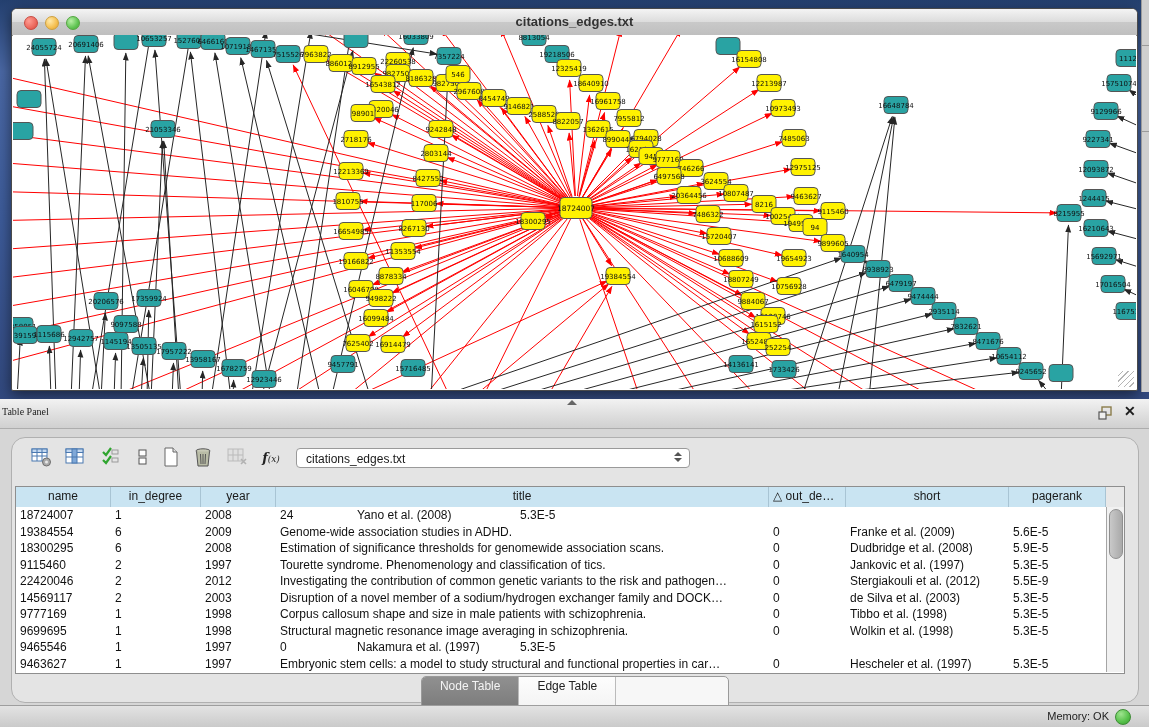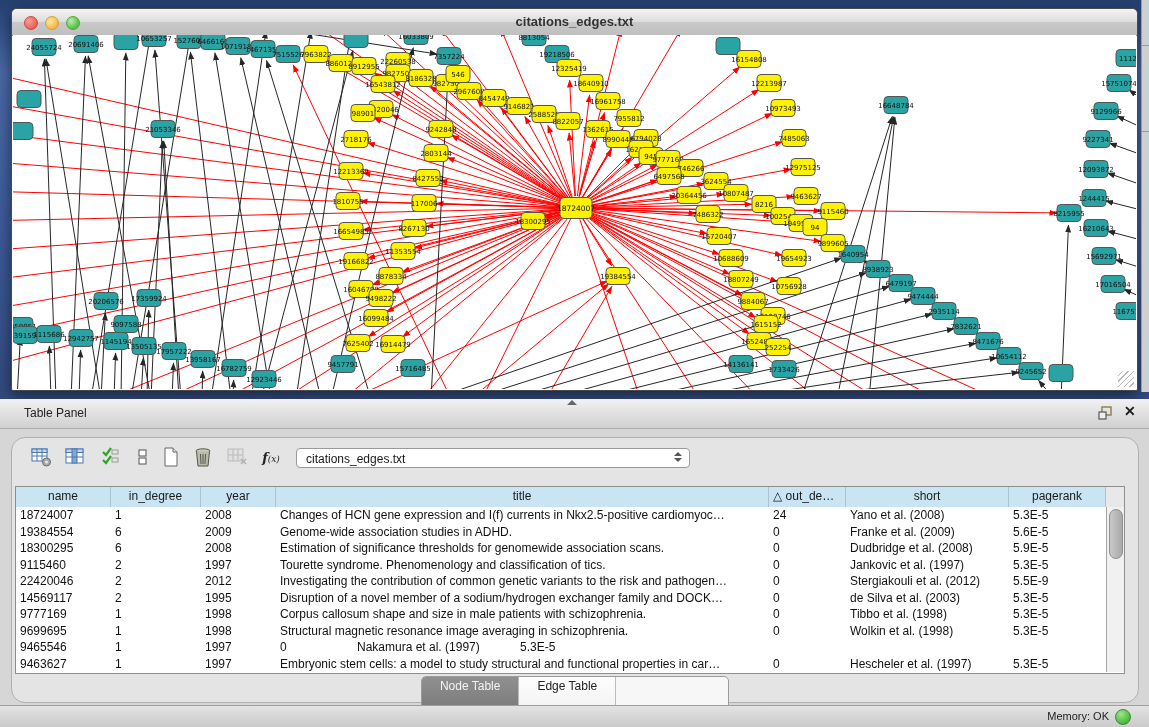--- a/index.html
+++ b/index.html
@@ -25,21 +25,21 @@
     background:repeating-linear-gradient(135deg,transparent 0 3px,#B5B5B5 3px 4px);}
   .right-sliver{position:absolute;left:1141px;top:0;width:8px;height:392px;background:#CFCFCF;border-left:1px solid #9B9B9B;}
   .right-sliver i{display:block;height:1px;background:#9A9A9A;}
   .right-sliver i:nth-child(1){margin-top:45px;} .right-sliver i:nth-child(2){margin-top:85px;}
   
   .bottom{position:absolute;left:0;top:399px;width:1149px;height:328px;background:#D6D6D6;}
   .panel-header{position:absolute;left:0;top:0;width:1149px;height:29px;
     background:linear-gradient(180deg,#F2F2F2,#DDDDDD 60%,#D0D0D0);border-bottom:1px solid #ADADAD;}
   .split-handle{position:absolute;left:567px;top:1px;width:0;height:0;
     border-left:5px solid transparent;border-right:5px solid transparent;border-bottom:5px solid #666;}
-  .panel-title{position:absolute;left:24px;top:7px;font-size:12px;color:#222;}
+  .panel-title{position:absolute;left:2px;top:7px;font-size:10px;color:#222;font-family:Liberation Serif, serif;}
   .hdr-float{position:absolute;left:1098px;top:7px;width:16px;height:14px;}
   .hdr-close{position:absolute;left:1124px;top:4px;font-size:14px;font-weight:bold;color:#1c1c1c;cursor:default;}
   .panel-inner{position:absolute;left:11px;top:38px;width:1126px;height:264px;
     background:#E4E4E4;border:1px solid #B0B0B0;border-radius:14px;}
   
   .toolbar{position:absolute;left:10px;top:8px;height:26px;}
   .tbi{position:absolute;top:0;width:22px;height:22px;display:flex;align-items:center;justify-content:center;}
   .fx{font-family:"DejaVu Serif",serif;font-style:italic;font-size:13px;color:#222;font-weight:bold;}
   .fx small{font-size:9px;font-weight:normal;}
   .combo{position:absolute;left:274px;top:2px;width:394px;height:20px;background:#fff;
@@ -895,21 +895,20 @@
           <div class="c left" style="width: 77px;">△ out_de…</div>
           <div class="c" style="width: 163px;">short</div>
           <div class="c" style="width: 97px;">pagerank</div>
           <div class="c corner"></div>
         </div>
       <div class="tbody" id="tbody">
           <div class="trow">
             <div class="c" style="width: 95px;">18724007</div>
             <div class="c" style="width: 90px;">1</div>
             <div class="c" style="width: 75px;">2008</div>
-            <div class="c" style="width: 493px;">Changes of HCN gene expression and I(f) currents in Nkx2.5-positive cardiomyoc…</div>
             <div class="c" style="width: 77px;">24</div>
             <div class="c" style="width: 163px;">Yano et al. (2008)</div>
             <div class="c" style="width: 97px;">5.3E-5</div>
           </div>
           <div class="trow">
             <div class="c" style="width: 95px;">19384554</div>
             <div class="c" style="width: 90px;">6</div>
             <div class="c" style="width: 75px;">2009</div>
             <div class="c" style="width: 493px;">Genome-wide association studies in ADHD.</div>
             <div class="c" style="width: 77px;">0</div>
@@ -939,21 +938,21 @@
             <div class="c" style="width: 90px;">2</div>
             <div class="c" style="width: 75px;">2012</div>
             <div class="c" style="width: 493px;">Investigating the contribution of common genetic variants to the risk and pathogen…</div>
             <div class="c" style="width: 77px;">0</div>
             <div class="c" style="width: 163px;">Stergiakouli et al. (2012)</div>
             <div class="c" style="width: 97px;">5.5E-9</div>
           </div>
           <div class="trow">
             <div class="c" style="width: 95px;">14569117</div>
             <div class="c" style="width: 90px;">2</div>
-            <div class="c" style="width: 75px;">1995</div>
+            <div class="c" style="width: 75px;">2003</div>
             <div class="c" style="width: 493px;">Disruption of a novel member of a sodium/hydrogen exchanger family and DOCK…</div>
             <div class="c" style="width: 77px;">0</div>
             <div class="c" style="width: 163px;">de Silva et al. (2003)</div>
             <div class="c" style="width: 97px;">5.3E-5</div>
           </div>
           <div class="trow">
             <div class="c" style="width: 95px;">9777169</div>
             <div class="c" style="width: 90px;">1</div>
             <div class="c" style="width: 75px;">1998</div>
             <div class="c" style="width: 493px;">Corpus callosum shape and size in male patients with schizophrenia.</div>

